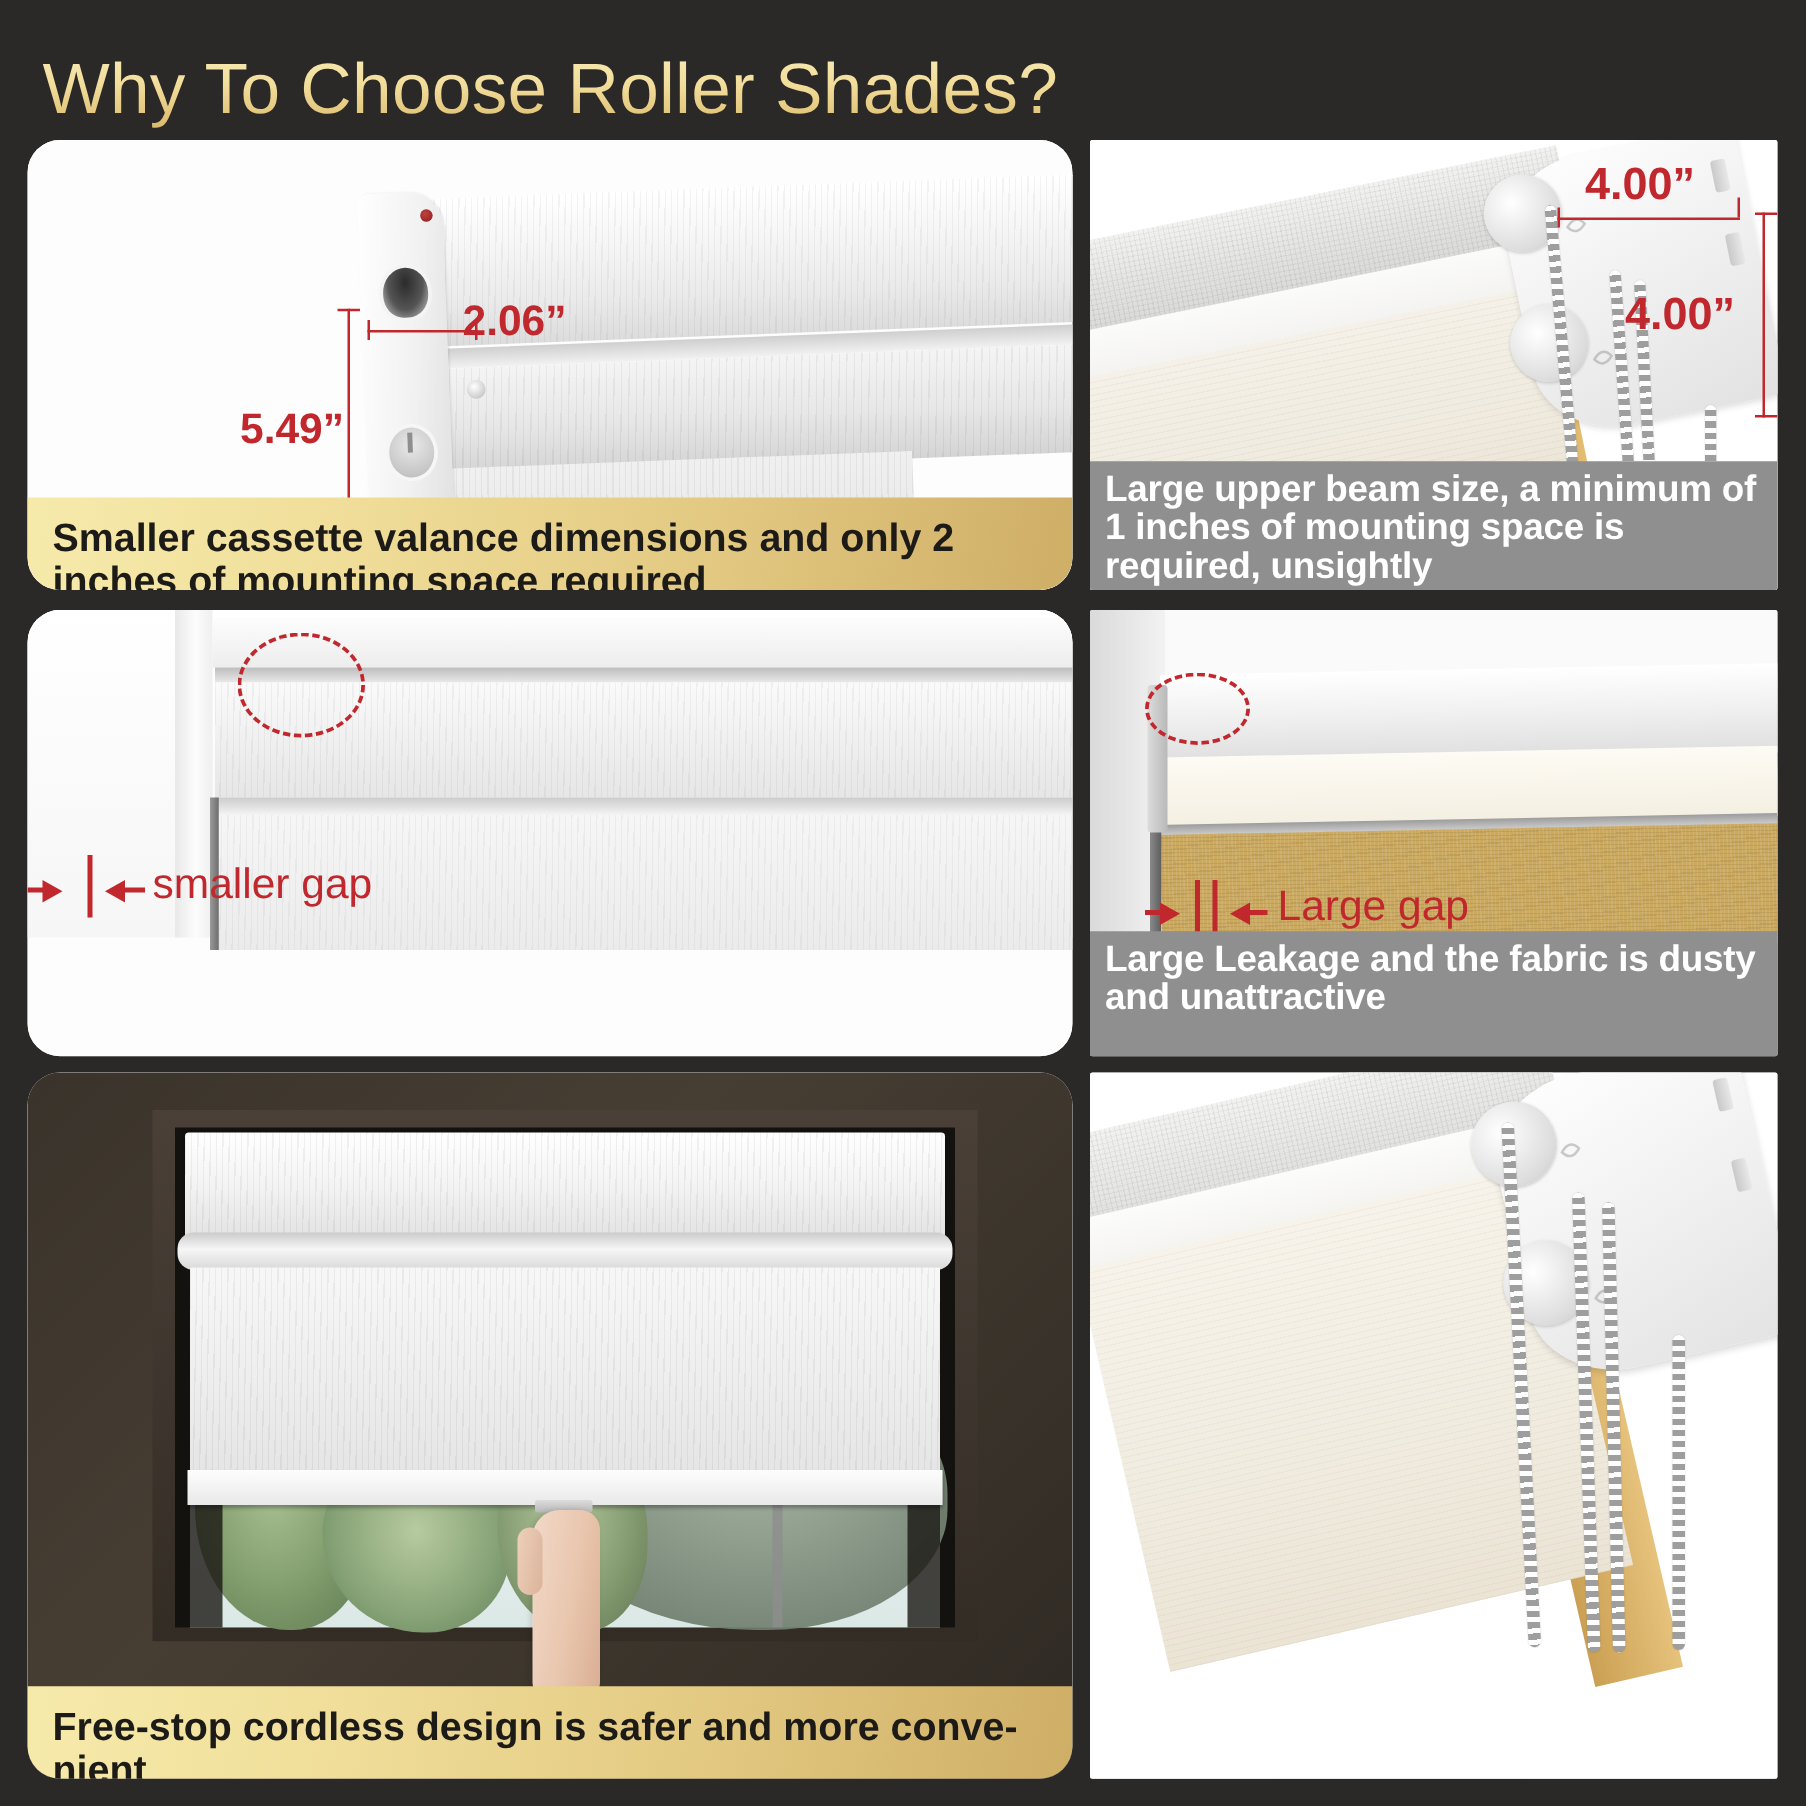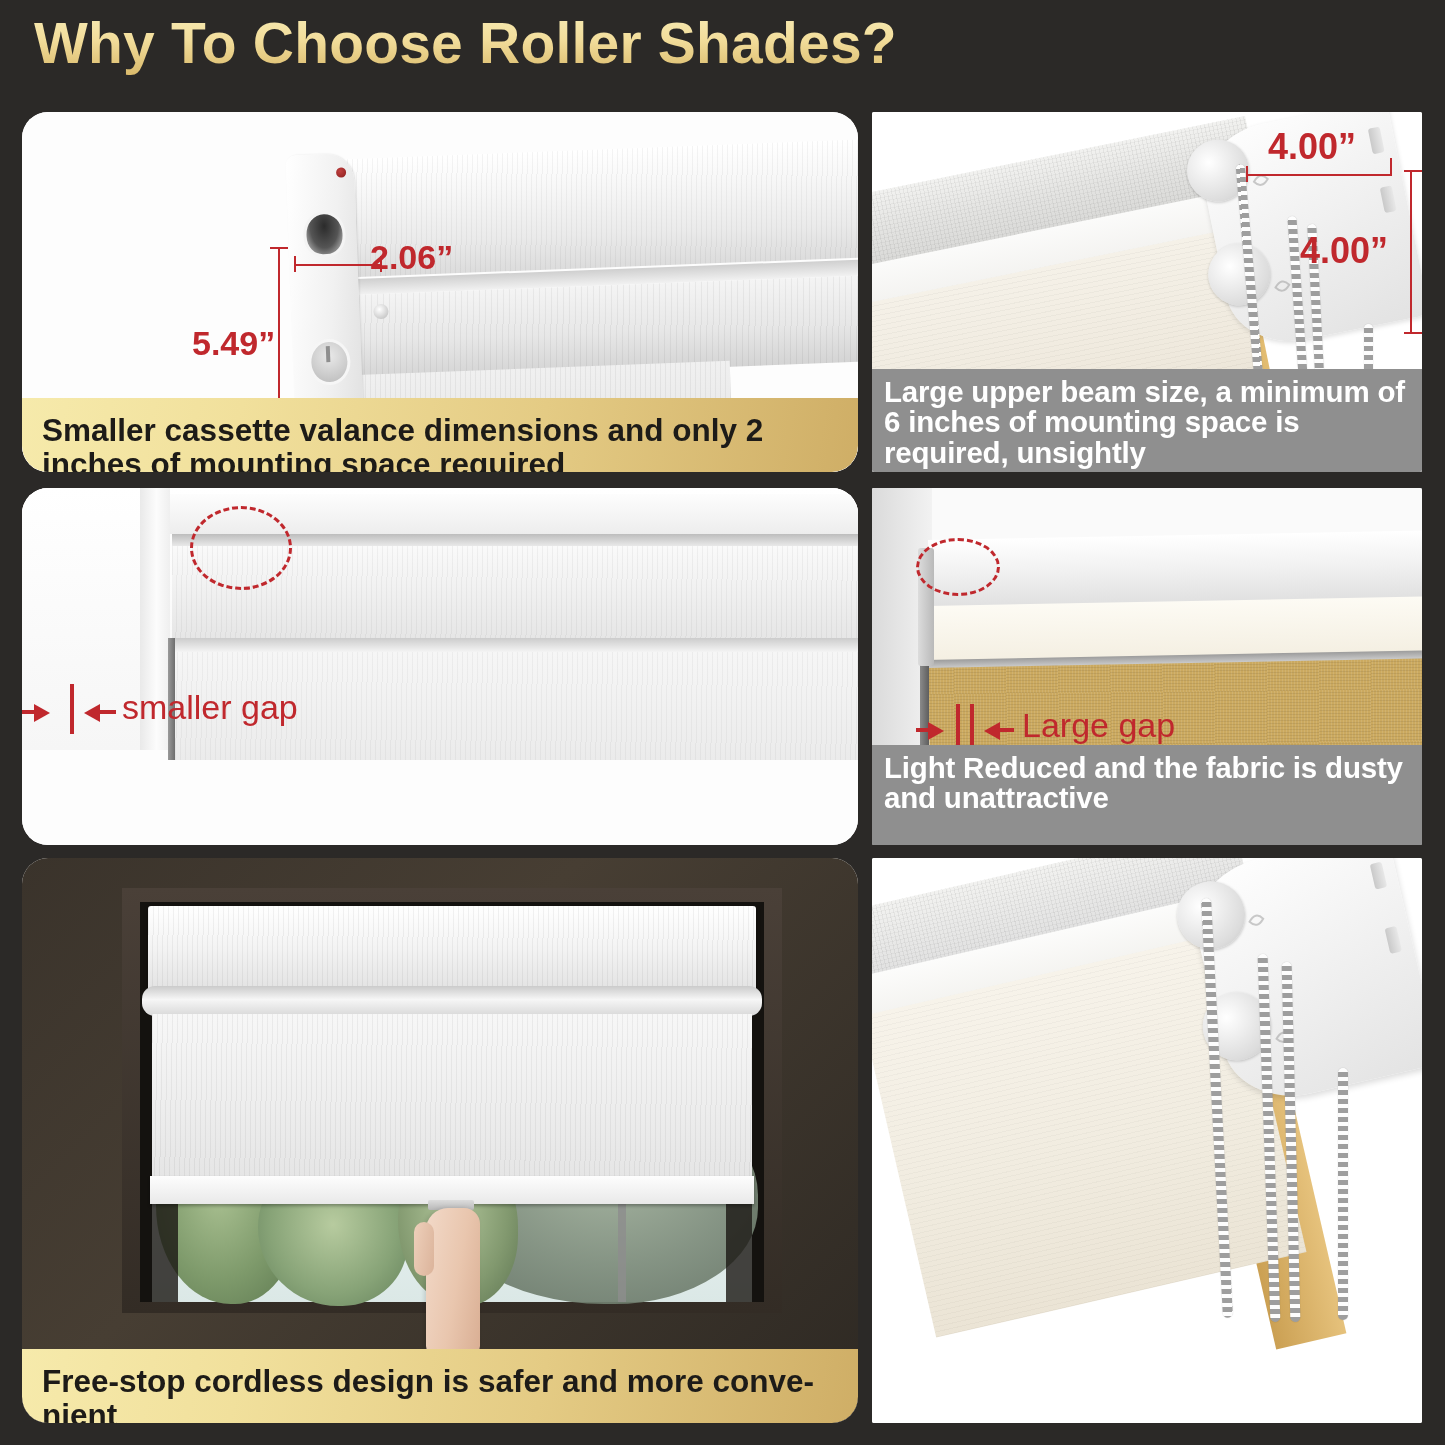--- a/index.html
+++ b/index.html
@@ -6,22 +6,22 @@
   body{
     width:1445px;height:1445px;
     background:#2b2927;
     font-family:"Liberation Sans",sans-serif;
     overflow:hidden;
   }
   .page{position:relative;width:1445px;height:1445px;}
 
   
   .title{
-    position:absolute;left:34px;top:10px;
-    font-size:57px;font-weight:bold;letter-spacing:.2px;
+    position:absolute;left:34px;top:38px;
+    font-size:57px;font-weight:normal;letter-spacing:.2px;
     background:linear-gradient(180deg,#f7ecb6 0%,#f2dd9b 45%,#d9b96a 100%);
     -webkit-background-clip:text;background-clip:text;
     -webkit-text-fill-color:transparent;color:#f0dd9c;
     white-space:nowrap;
   }
 
   
   .col-l{position:absolute;left:22px;width:836px;}
   .col-r{position:absolute;left:872px;width:550px;}
   .r1{top:112px;height:360px;}
@@ -379,21 +379,21 @@
 
       <div class="dim">
         <div class="dim-v-line" style="left:538px;top:58px;height:164px;"></div>
         <div class="tick-h" style="left:532px;top:58px;"></div>
         <div class="tick-h" style="left:532px;top:220px;"></div>
         <div class="dim-label" style="left:428px;top:118px;font-size:36px;">4.00”</div>
       </div>
     </div>
 
     <div class="cap gray tall">
-      <span>Large upper beam size, a minimum of 6 inches of mounting space is required, unsightly</span>
+      <span>Large upper beam size, a minimum of 1 inches of mounting space is required, unsightly</span>
     </div>
   </div>
 
   <div class="panel round col-l r2">
     <div class="art">
       <div class="p3bg"></div>
       <div class="frame-out"></div>
       <div class="frame-l"></div>
       <div class="frame-top"></div>
       <div class="sh-head"></div>
@@ -435,21 +435,21 @@
         <div class="arrow-stem" style="left:44px;top:240px;width:16px;"></div>
         <div class="redmark" style="left:84px;top:216px;height:46px;"></div>
         <div class="redmark" style="left:98px;top:216px;height:46px;"></div>
         <div class="arrow-l" style="left:112px;top:234px;"></div>
         <div class="arrow-stem" style="left:128px;top:240px;width:14px;"></div>
         <div class="gaptext" style="left:150px;top:218px;font-size:34px;">Large gap</div>
       </div>
     </div>
 
     <div class="cap gray">
-      <span>Light Reduced and the fabric is dusty and unattractive</span>
+      <span>Large Leakage and the fabric is dusty and unattractive</span>
     </div>
   </div>
 
   <div class="panel round col-l r3">
     <div class="art">
       <div class="room"></div>
       <div class="win-frame" style="left:100px;top:30px;width:660px;height:425px;"></div>
       <div class="win-in" style="left:118px;top:44px;width:624px;height:400px;"></div>
 
       <div class="sky" style="left:130px;top:200px;width:600px;height:244px;"></div>

